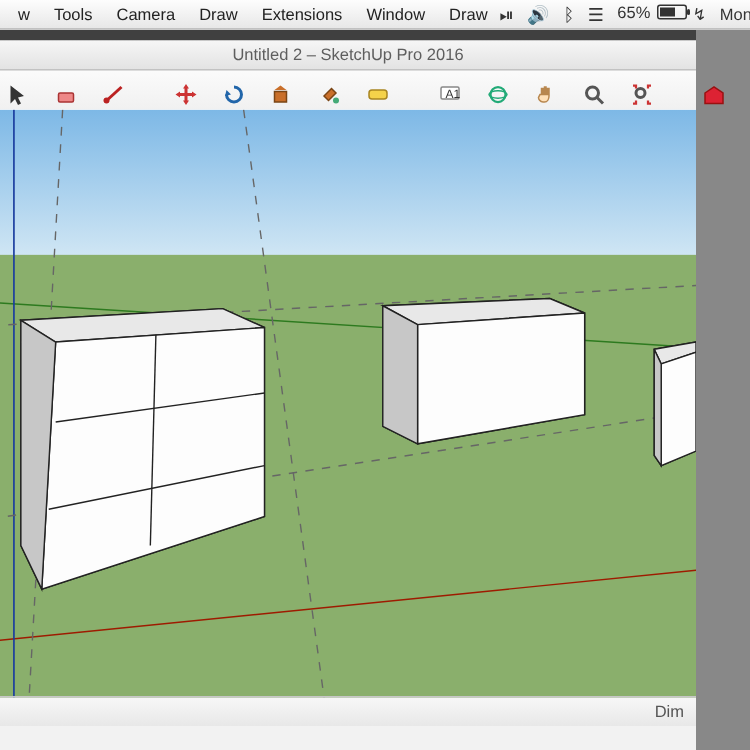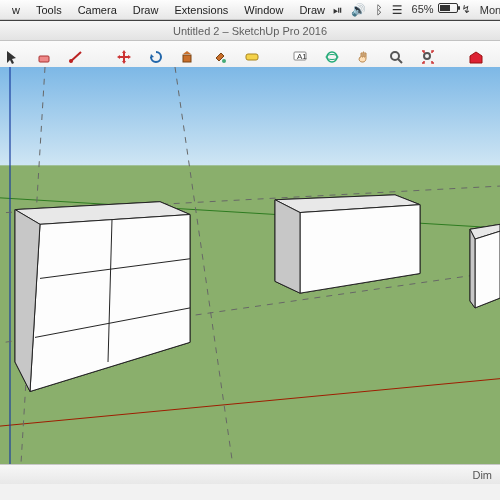--- a/index.html
+++ b/index.html
@@ -25,22 +25,22 @@
 .sys-right .batt-icon::after{
   content:""; position:absolute; right:-3px; top:2px; width:2px; height:4px;
   background:#333; border-radius:1px;
 }
 .sys-right .batt-fill{
   position:absolute; left:1px; top:1px; height:6px; background:#333;
 }
 
 
 .window {
-  position:absolute; left:0; top:20px; width:500px; height:480px;
-  background:#f2f2f2; border-top:1px solid #404040;
+  position:absolute; left:0; top:20px; width:464px; height:480px;
+  background:#f2f2f2; border-top:7px solid #404040;
 }
 .titlebar {
   height:20px; background:linear-gradient(#f6f6f6,#e3e3e3);
   border-bottom:1px solid #c2c2c2;
   text-align:center; font-size:11px; line-height:20px; color:#5e5e5e;
   position:relative;
 }
 
 
 .toolbar {

